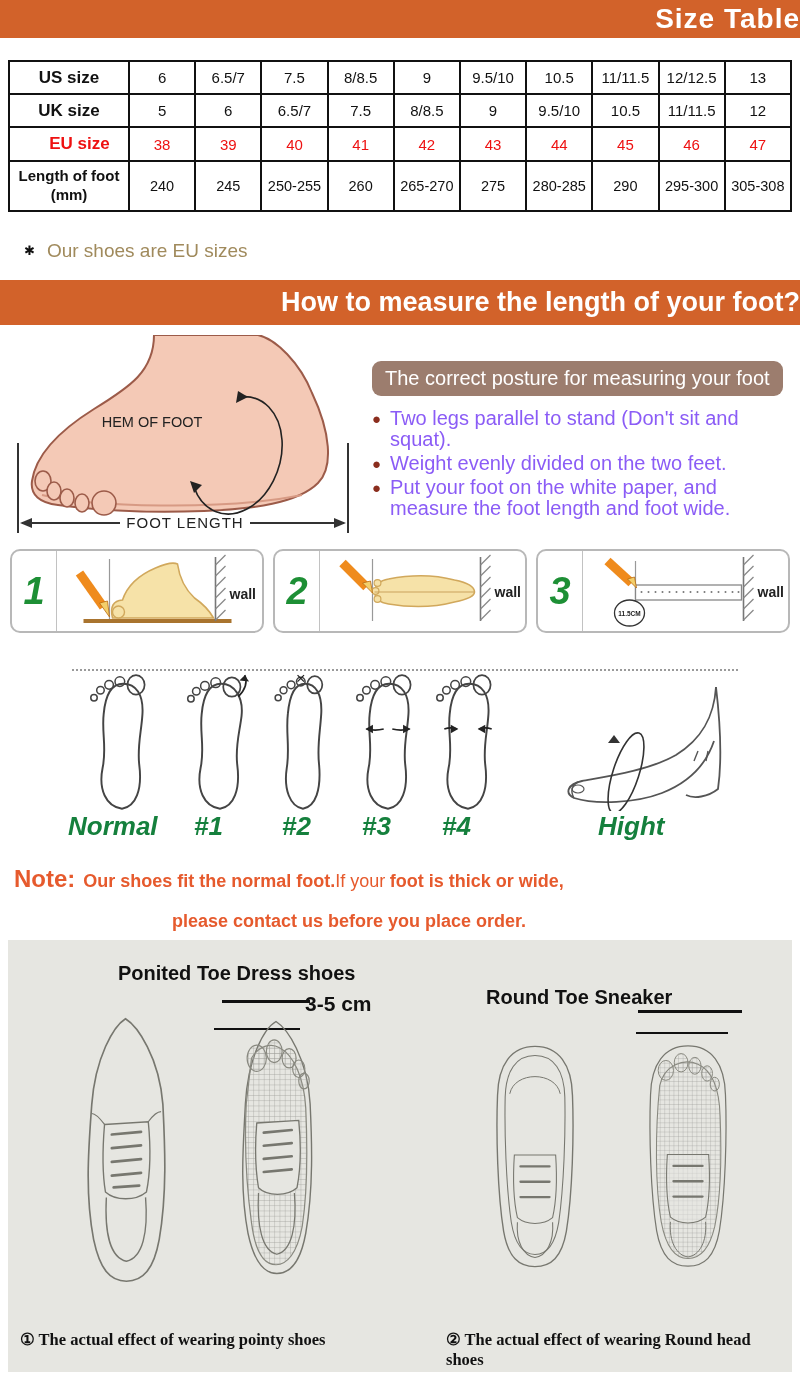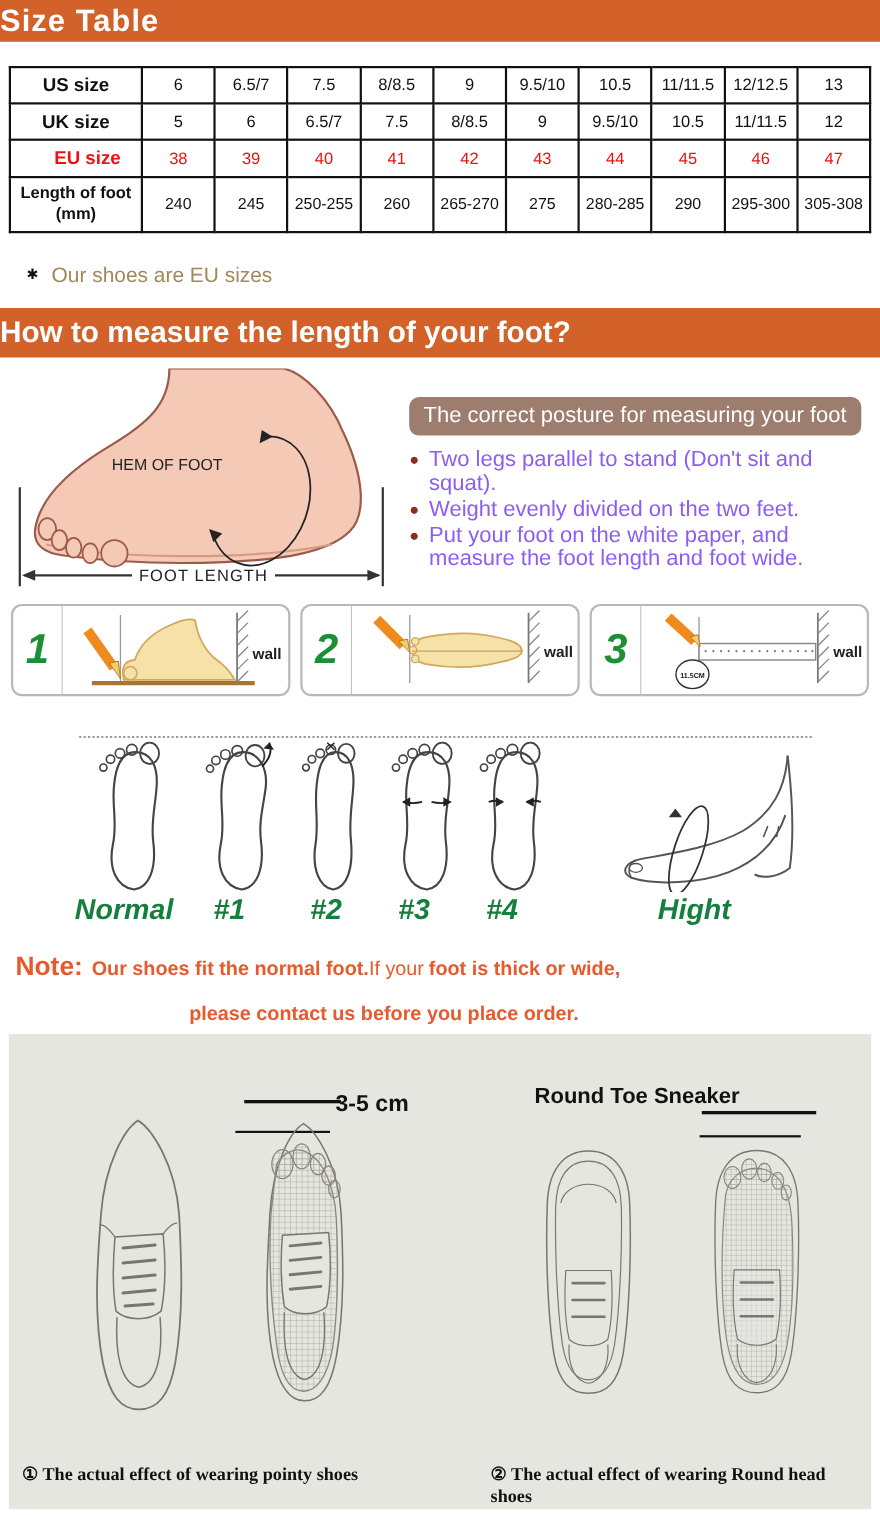--- a/index.html
+++ b/index.html
@@ -1,21 +1,21 @@
 <!DOCTYPE html>
 <html><head>
 <meta charset="utf-8">
 <style>
   html,body{margin:0;padding:0;}
   body{
     width:800px;height:1377px;background:#ffffff;position:relative;
     font-family:"Liberation Sans", sans-serif;overflow:hidden;
   }
   
-  .banner{background:#d2622a;color:#fff;text-align:left;font-weight:bold;}
+  .banner{background:#d2622a;color:#fff;text-align:right;font-weight:bold;}
   .banner1{height:38px;line-height:38px;font-size:28px;letter-spacing:1px;}
   .banner2{height:45px;line-height:45px;font-size:27px;margin-top:18px;}
   
   .tbl-wrap{margin:22px 8px 0 8px;}
   table.size{border-collapse:collapse;width:100%;table-layout:fixed;background:#fff;}
   table.size td{border:2px solid #111;text-align:center;vertical-align:middle;
     font-size:15px;color:#111;padding:0;}
   table.size td.rowlabel{font-weight:bold;font-size:17px;width:118px;margin-left:42px;}
   table.size tr.r-us td, table.size tr.r-uk td{height:31px;}
   table.size tr.r-eu td{height:32px;color:#ee1111;}
@@ -360,20 +360,21 @@
   <div class="plabel" style="left:442px">#4</div>
   <div class="plabel" style="left:598px">Hight</div>
 </div>
 
 <div class="note">
   <span class="n-prefix">Note:</span><span class="n-bold">Our shoes fit the normal foot.</span><span class="n-reg">If your</span>&nbsp;<span class="n-bold">foot is thick or wide,</span>
   <div class="line2">please contact us before you place order.</div>
 </div>
 
 <div class="shoes">
+  <div class="shoe-title lt">Ponited Toe Dress shoes</div>
   <div class="shoe-title rt">Round Toe Sneaker</div>
 
   <div class="gap-line" style="left:214px;top:60px;width:88px;"></div>
   <div class="gap-label">3-5 cm</div>
   <div class="gap-line" style="left:206px;top:88px;width:86px;border-top-width:2px;"></div>
 
   <div class="gap-line" style="left:630px;top:70px;width:104px;"></div>
   <div class="gap-line" style="left:628px;top:92px;width:92px;border-top-width:2px;"></div>
 
   <svg class="shoe-art" style="left:40px;top:55px" width="155" height="310" viewBox="0 0 170 300">

